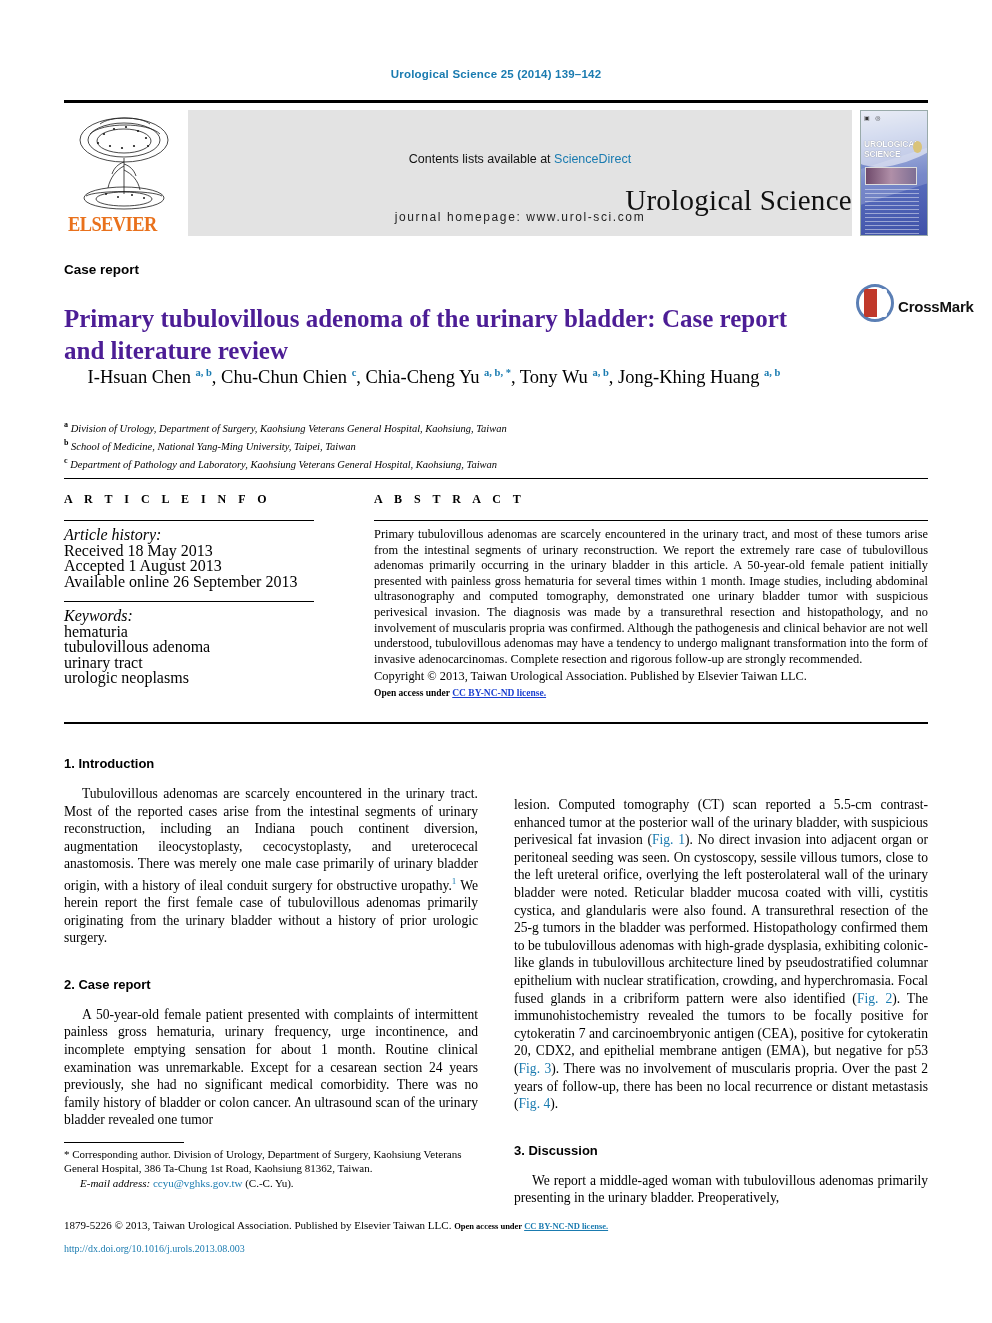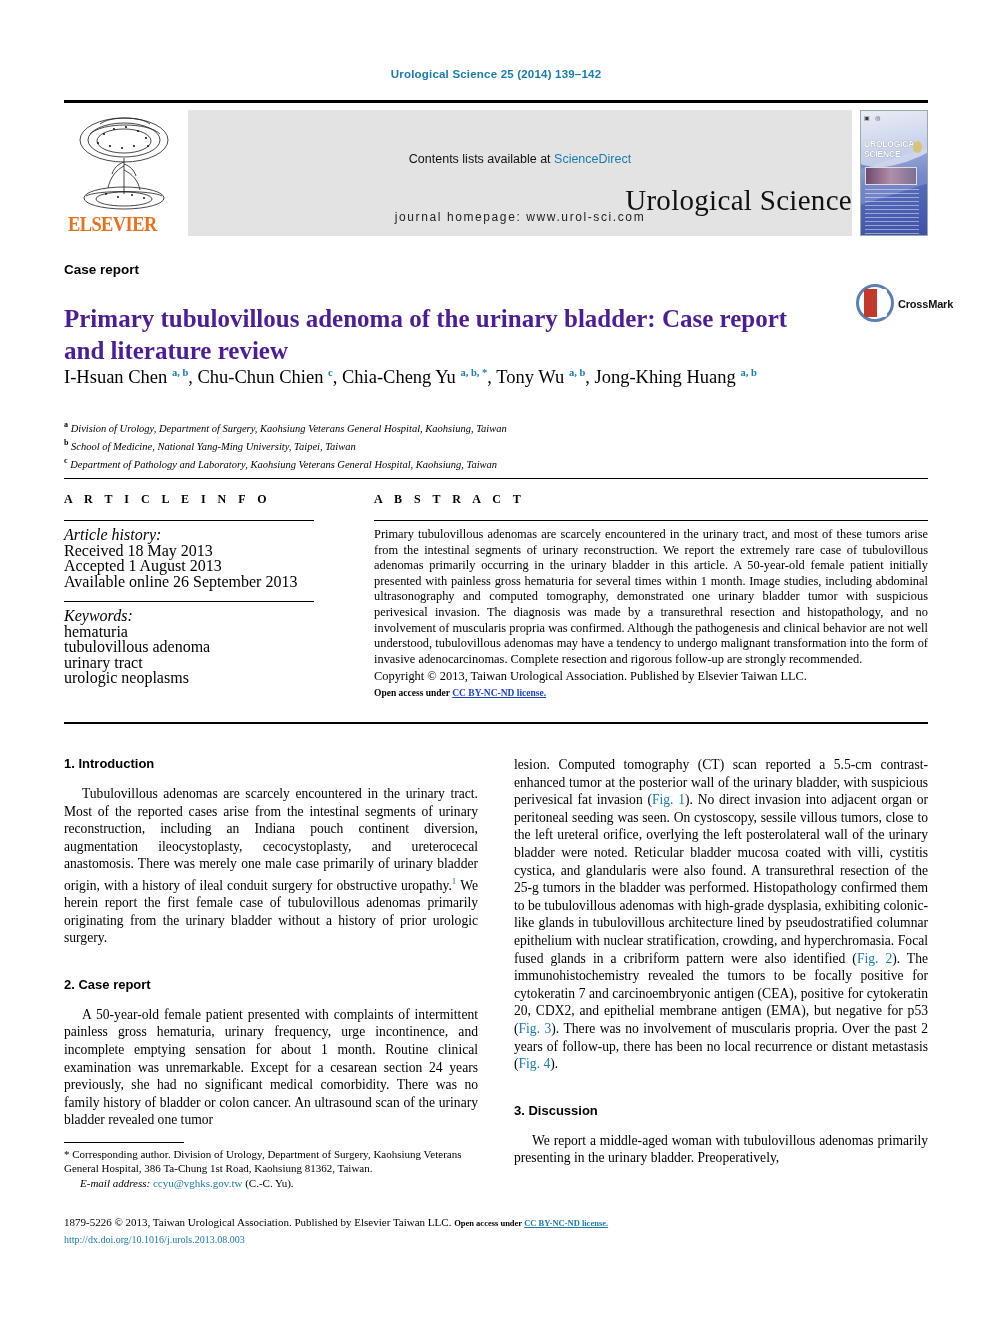--- a/index.html
+++ b/index.html
@@ -221,21 +221,21 @@
     left: 13px; top: 0;
     width: 10px; height: 28px;
     background: #ffffff;
     border-radius: 0 2px 2px 0;
   }
   .cm-label {
     position: absolute;
     left: 42px;
     top: 14px;
     font-family: "Liberation Sans", sans-serif;
-    font-size: 11px;
+    font-size: 15px;
     font-weight: bold;
     color: #111;
     letter-spacing: -.2px;
   }
 
   .paper-title {
     position: absolute;
     left: 64px;
     top: 286px;
     width: 760px;
@@ -247,20 +247,21 @@
 
   .authors {
     position: absolute;
     left: 64px;
     top: 360px;
     width: 740px;
     font-family: "Liberation Serif", serif;
     font-size: 18.5px;
     line-height: 26px;
     color: #000;
+    text-align: center;
   }
   .authors sup {
     font-size: 10.5px;
     color: #1a7bb0;
     font-weight: bold;
     vertical-align: super;
   }
 
   .affiliations {
     position: absolute;
@@ -359,21 +360,21 @@
   
   .col-left {
     position: absolute;
     left: 64px;
     top: 756px;
     width: 414px;
   }
   .col-right {
     position: absolute;
     left: 514px;
-    top: 756px;
+    top: 796px;
     width: 414px;
   }
   .sec-head {
     font-family: "Liberation Sans", sans-serif;
     font-size: 13px;
     font-weight: bold;
     color: #000;
     margin: 0 0 14px 0;
   }
   .sec-head.spaced { margin-top: 30px; }
@@ -415,21 +416,21 @@
   .fn-text .em { font-style: italic; }
   .fn-text a { color: #1a7bb0; text-decoration: none; }
 
   .imprint {
     position: absolute;
     left: 64px;
     top: 1215px;
     width: 864px;
     font-family: "Liberation Serif", serif;
     font-size: 11px;
-    line-height: 15px;
+    line-height: 21px;
     color: #000;
   }
   .imprint .oa-small {
     font-size: 8.5px;
     font-weight: bold;
   }
   .imprint .oa-small a { color: #1a7bb0; text-decoration: underline; }
   .doi-line {
     font-family: "Liberation Serif", serif;
     font-size: 10px;

